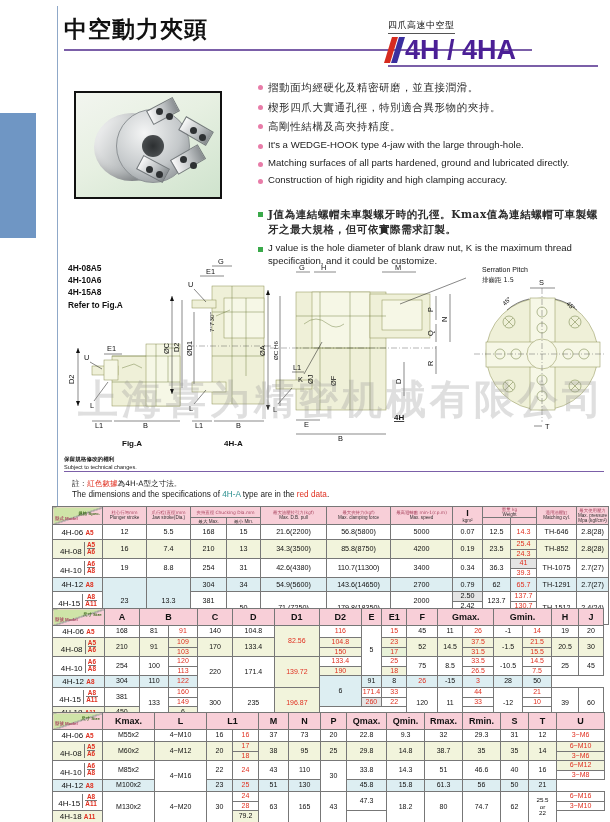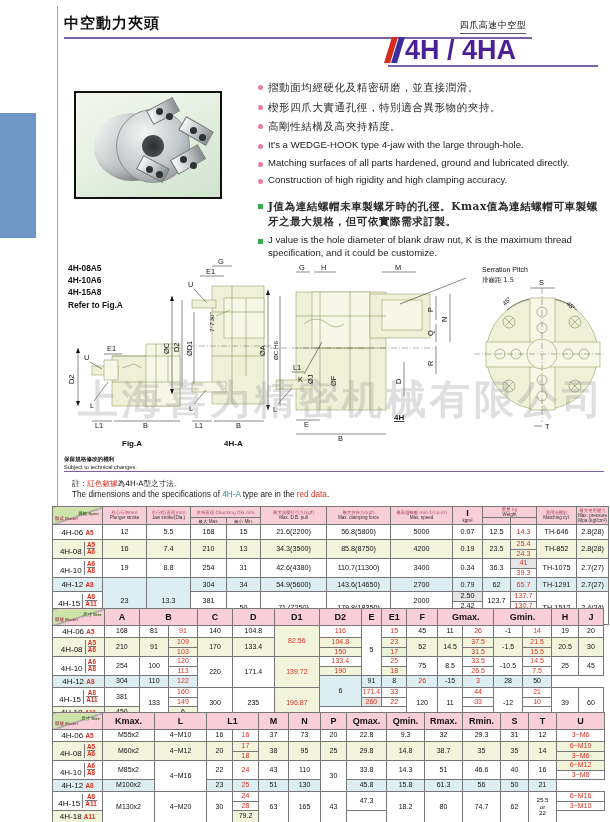--- a/index.html
+++ b/index.html
@@ -21,31 +21,31 @@
   #blue-tab{
     position:absolute; left:0px; top:113px; width:36px; height:125px;
     background:#6f96c4;
   }
 
   
   #header{
     position:absolute; left:64px; top:14px; width:540px; height:70px;
   }
   .title-cn{
-    font-size:15px; font-weight:bold; letter-spacing:1px; color:#111;
+    font-size:23px; font-weight:bold; letter-spacing:1px; color:#111;
     font-family:"DejaVu Sans",sans-serif;
   }
   .title-rule{
     width:468px; height:2px; background:#7b5fa8; margin:4px 0 5px 0;
   }
   .title-en{
     font-size:12.5px; letter-spacing:1.4px; color:#1a1a1a;
   }
   #brand{
-    position:absolute; right:6px; top:0px; text-align:center;
+    position:absolute; right:6px; top:0px; text-align:left;
   }
   .brand-cn{
     font-size:9px; color:#111; letter-spacing:.5px;
     font-family:"DejaVu Sans",sans-serif;
     border-bottom:1px solid #555; padding-bottom:1px; display:inline-block;
   }
   .brand-row{ display:flex; align-items:flex-end; margin-top:3px; }
   .brand-slashes{ display:flex; height:26px; margin-right:4px; align-items:flex-end;}
   .sl{ width:6px; height:26px; transform:skewX(-17deg); }
   .sl.red{ background:#d62b1f; }
@@ -99,21 +99,21 @@
   .sq{
     width:5px; height:5px; background:#3aa94a; margin:5px 5px 0 0; flex:0 0 auto;
   }
   .b-cn{
     font-size:10.5px; color:#2b2b2b; line-height:1.45; letter-spacing:.6px;
     font-family:"DejaVu Serif",serif;
   }
   .b-en{
     font-size:9.6px; color:#1c1c1c; line-height:1.35;
   }
-  .b-group{ margin-top:12px; }
+  .b-group{ margin-top:20px; }
   .b-strong{ font-weight:bold; }
 
   
   #drawings{
     position:absolute; left:64px; top:256px; width:540px; height:196px;
   }
   svg.dwg{ display:block; }
   .lbl{ font-family:"Liberation Sans",sans-serif; font-size:7.4px; fill:#111; }
   .lbl-b{ font-weight:bold; }
   .lbl-sm{ font-size:6.2px; }

